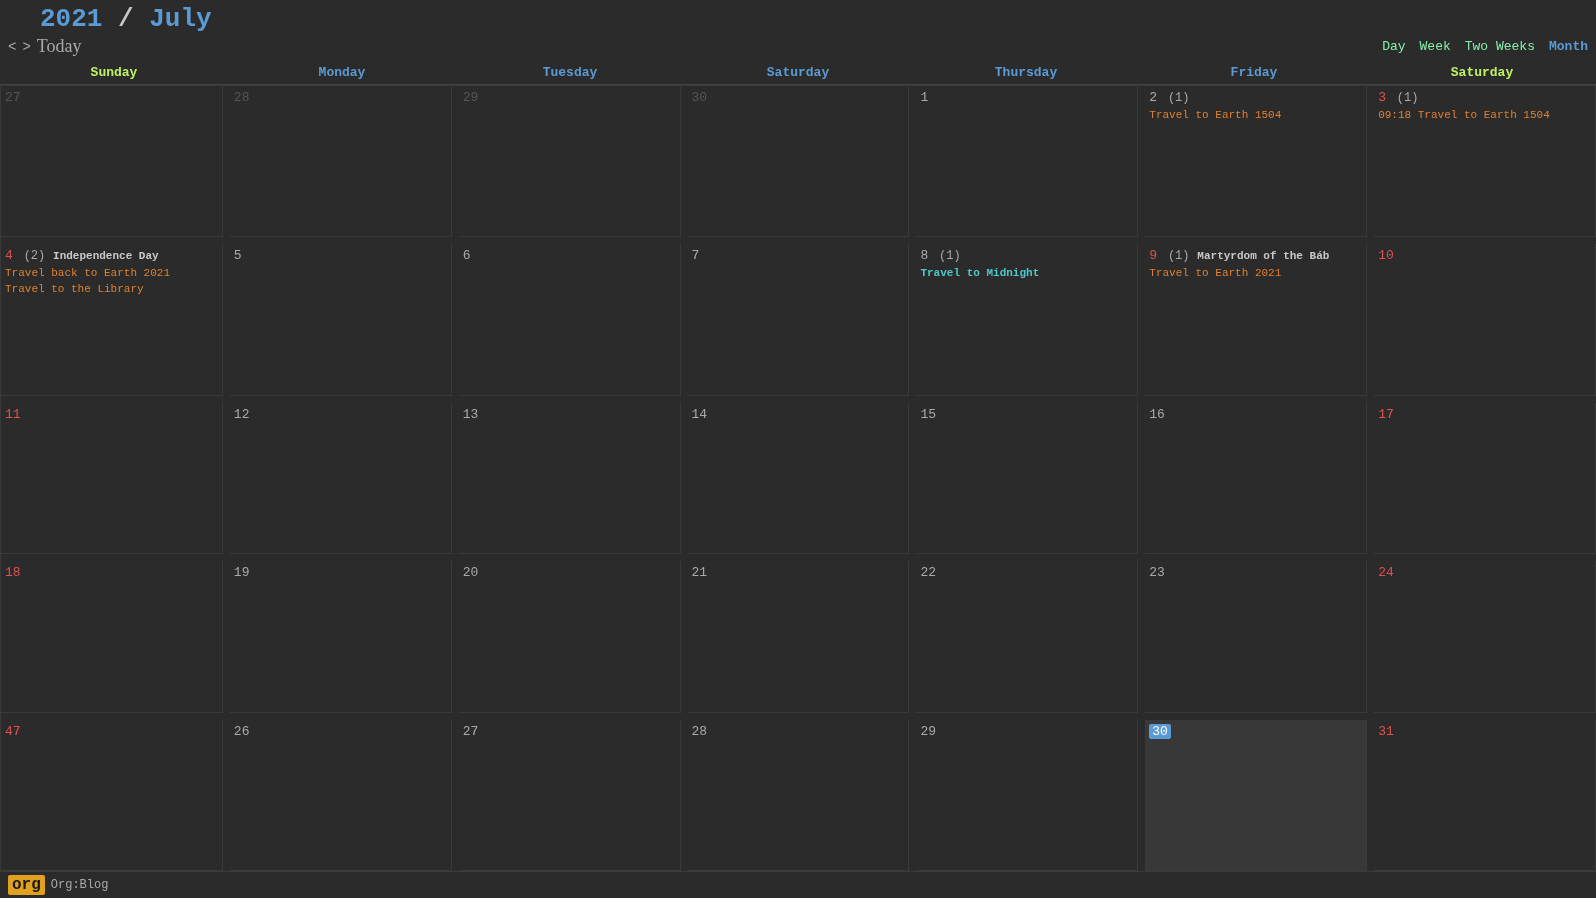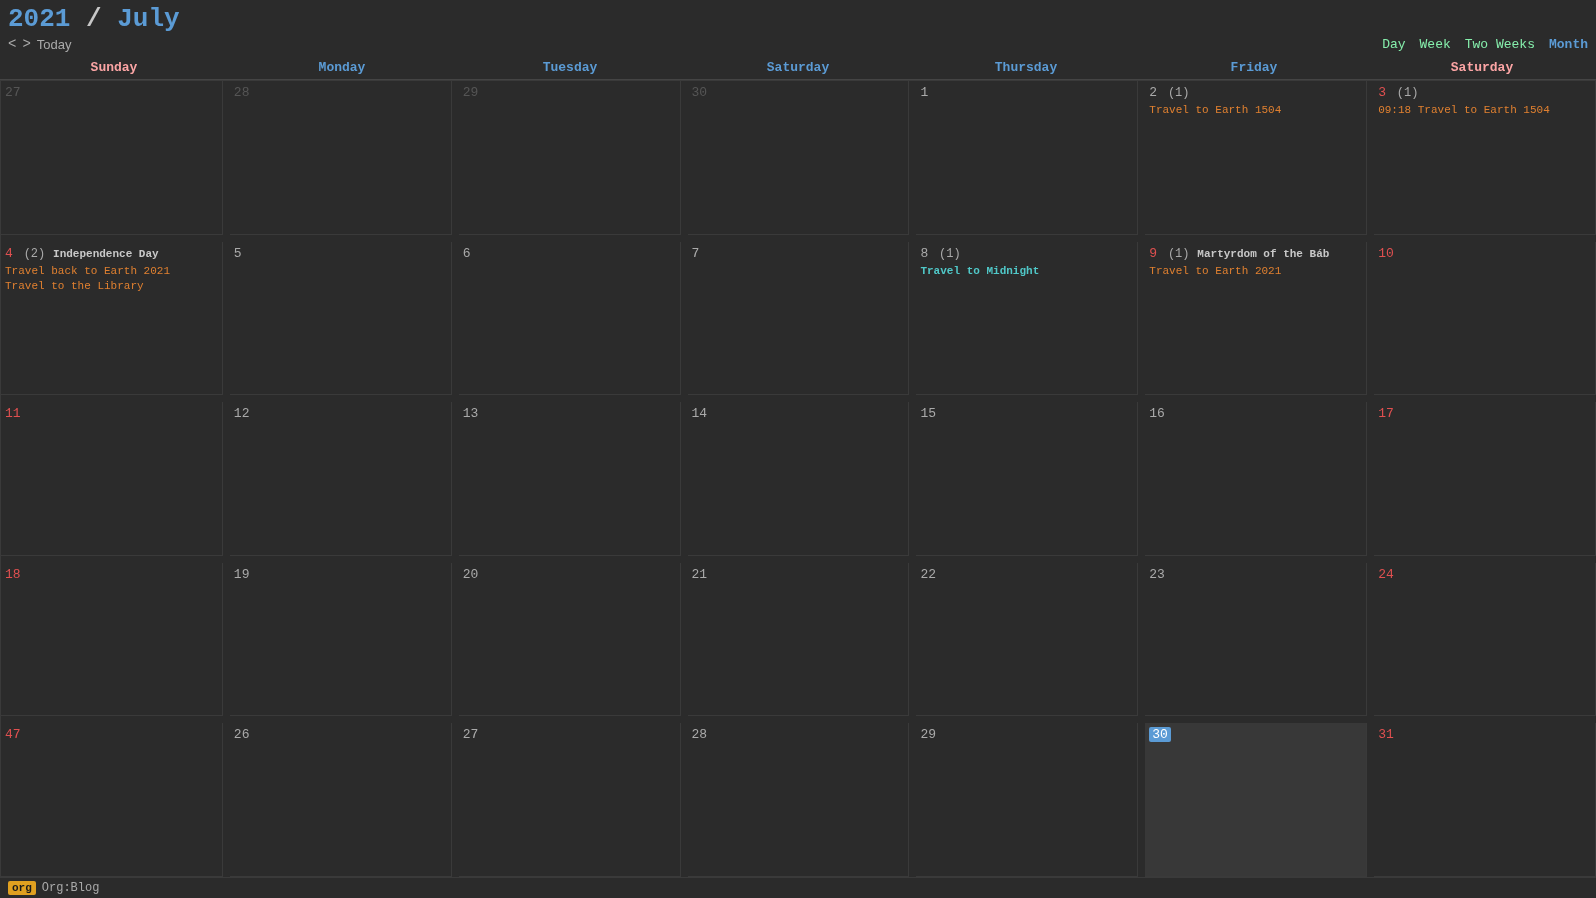--- a/index.html
+++ b/index.html
@@ -9,20 +9,21 @@
       font-family: 'Courier New', Courier, monospace;
       font-size: 13px;
       height: 100vh;
       display: flex;
       flex-direction: column;
     }
     #header {
       padding: 4px 8px 2px 8px;
       display: flex;
       gap: 0;
+      margin-left: 32px;
     }
     #title {
       font-size: 26px;
       font-weight: bold;
       color: #5b9bd5;
     }
     #title span.slash { color: #c8c8c8; }
     #title span.month { color: #5b9bd5; }
     #nav-row {
       display: flex;
@@ -38,25 +39,25 @@
     .nav-btn {
       color: #aaa;
       cursor: pointer;
       font-size: 14px;
       background: none;
       border: none;
       font-family: inherit;
     }
     #today-btn {
       color: #aaa;
-      font-size: 13px;
+      font-size: 18px;
       cursor: pointer;
       background: none;
       border: none;
-      font-family: Liberation Sans, sans-serif;
+      font-family: Liberation Serif, serif;
     }
     #view-switcher {
       display: flex;
       gap: 14px;
       align-items: center;
     }
     .view-option {
       color: #86efac;
       cursor: pointer;
       font-size: 13px;
@@ -69,21 +70,21 @@
       display: grid;
       grid-template-columns: repeat(7, 1fr);
       border-bottom: 1px solid #444;
     }
     .day-header {
       text-align: center;
       padding: 4px 0;
       font-size: 13px;
       font-weight: bold;
     }
-    .day-header.weekend { color: #fca5a5; }
+    .day-header.weekend { color: #bef264; }
     .day-header.weekday { color: #5b9bd5; }
     #calendar-grid {
       display: grid;
       grid-template-columns: repeat(7, 1fr);
       grid-template-rows: repeat(5, 1fr);
       flex: 1;
       border-left: 1px solid #3a3a3a;
       border-top: 1px solid #3a3a3a;
       gap: 7px;
     }
@@ -138,21 +139,21 @@
     #footer {
       padding: 3px 8px;
       display: flex;
       align-items: center;
       gap: 6px;
       border-top: 1px solid #3a3a3a;
     }
     .footer-tag {
       background: #e0a020;
       color: #1a1a1a;
-      font-size: 11px;
+      font-size: 16px;
       padding: 1px 4px;
       border-radius: 2px;
       font-weight: bold;
     }
     .footer-label {
       color: #aaa;
       font-size: 12px;
     }
     .holiday-label {
       font-size: 11px;

